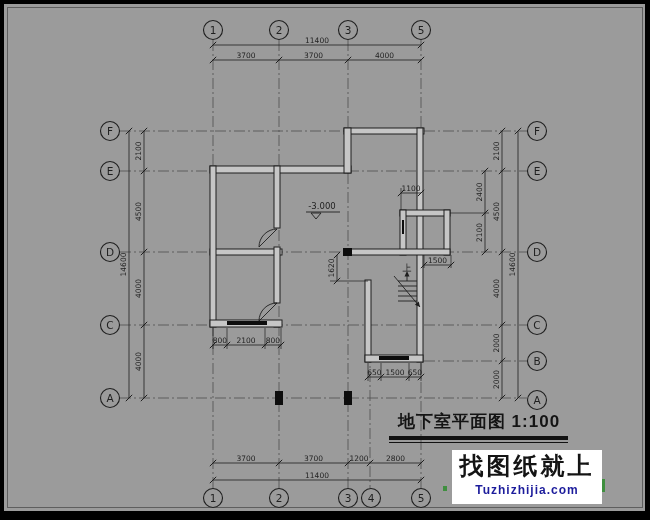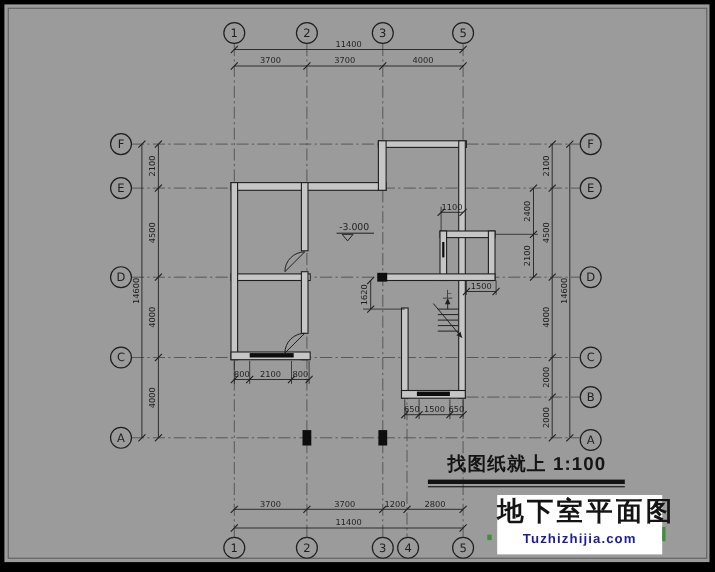--- a/index.html
+++ b/index.html
@@ -303,23 +303,23 @@
           <circle cx="537" cy="361" r="9.5" fill="none" stroke="#1f1f1f" stroke-width="1.1"></circle>
           <text x="537" y="364.6" text-anchor="middle" font-size="10.5" fill="#1f1f1f">B</text>
         </g>
         <g>
           <circle cx="537" cy="400" r="9.5" fill="none" stroke="#1f1f1f" stroke-width="1.1"></circle>
           <text x="537" y="403.6" text-anchor="middle" font-size="10.5" fill="#1f1f1f">A</text>
         </g>
       </g>
     </svg>
 
-  <div id="title-text" class="abs">找图纸就上 1:100</div>
+  <div id="title-text" class="abs">地下室平面图 1:100</div>
   <div id="title-underline-thick" class="abs"></div>
   <div id="title-underline-thin" class="abs"></div>
 
   <div id="watermark-box" class="abs">
-    <div id="watermark-cn">地下室平面图</div>
+    <div id="watermark-cn">找图纸就上</div>
     <div id="watermark-url">Tuzhizhijia.com</div>
   </div>
   <div class="abs green-tick" style="left:443px;top:486px;width:4px;height:5px;"></div>
   <div class="abs green-tick" style="left:602px;top:479px;width:3px;height:13px;"></div>
 </div>
 
 </body></html>

